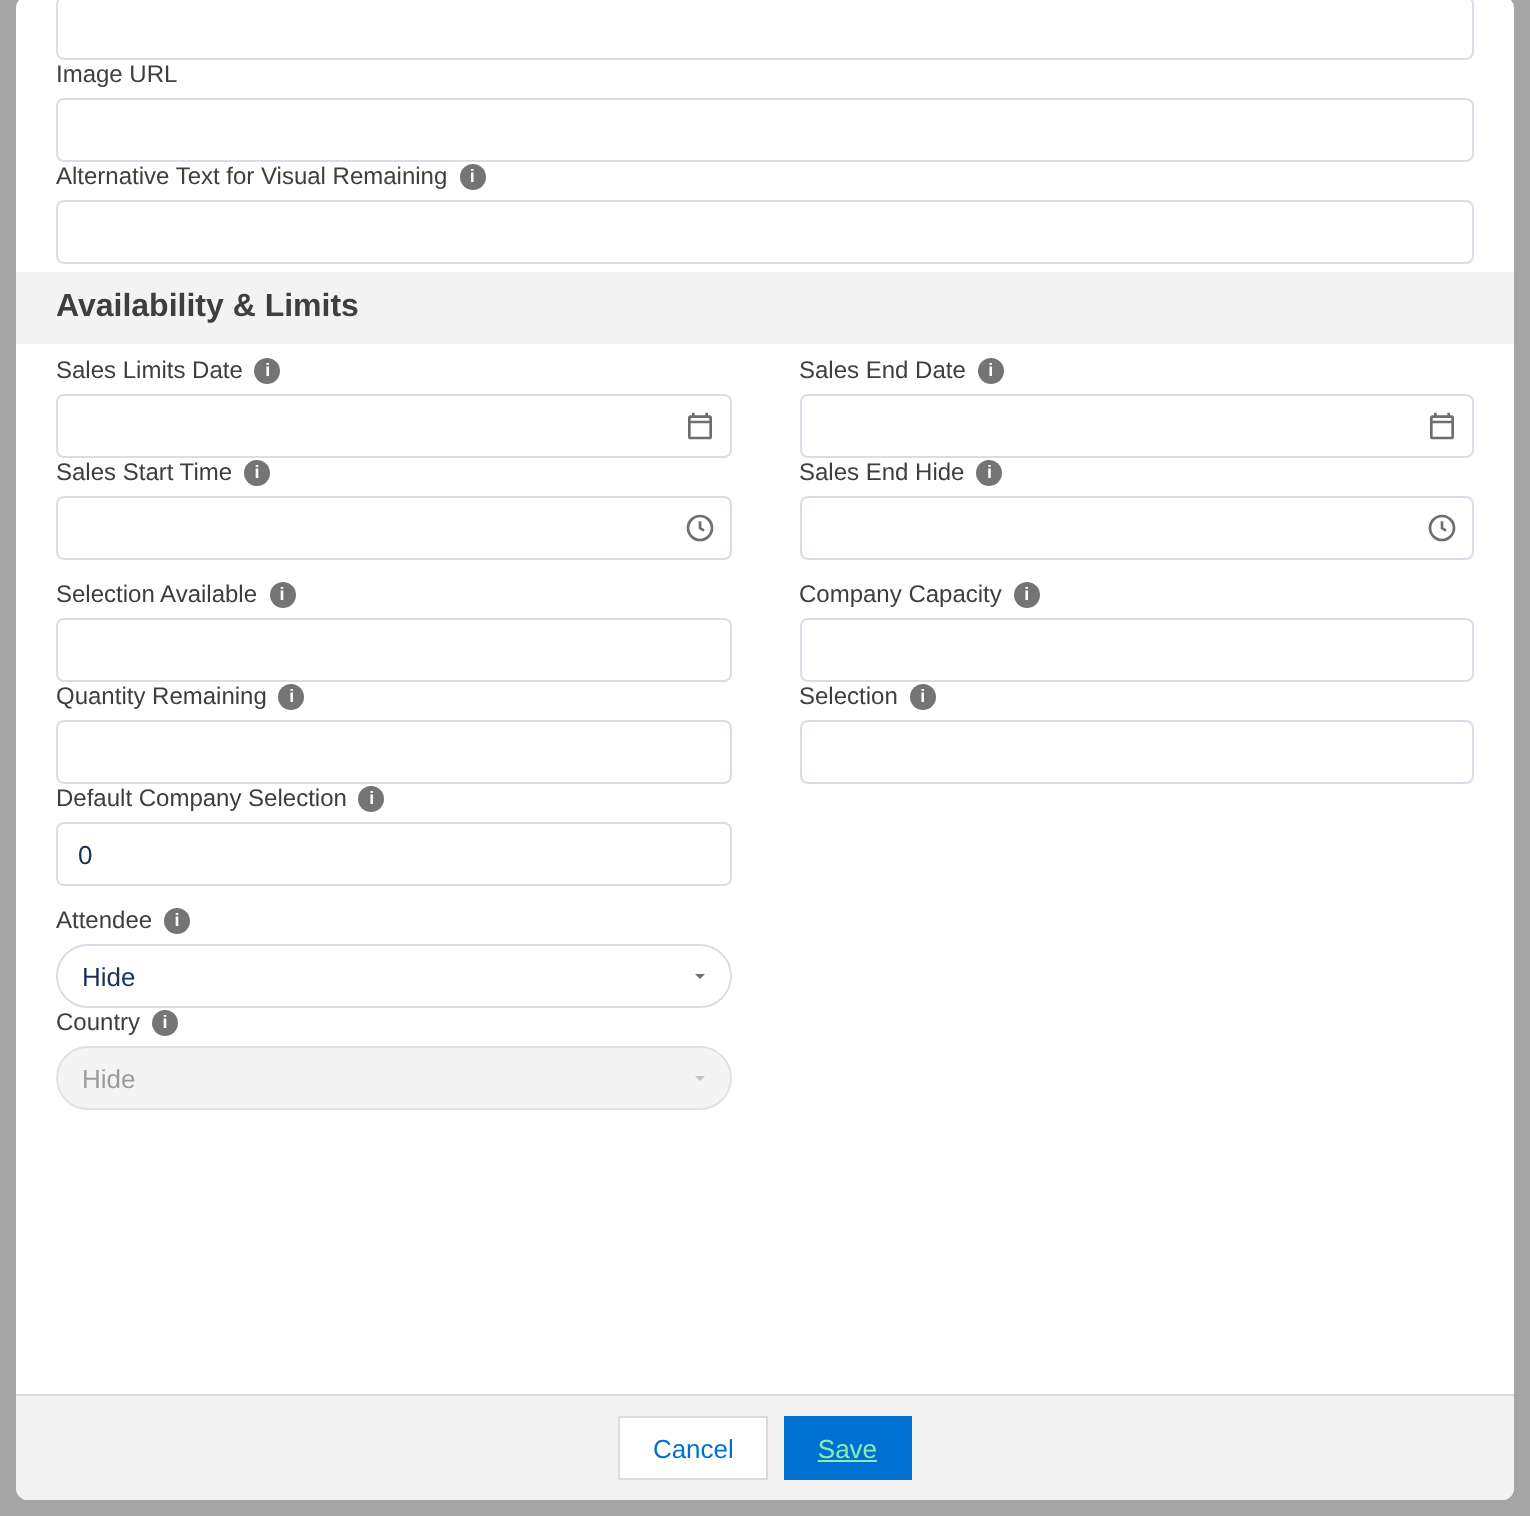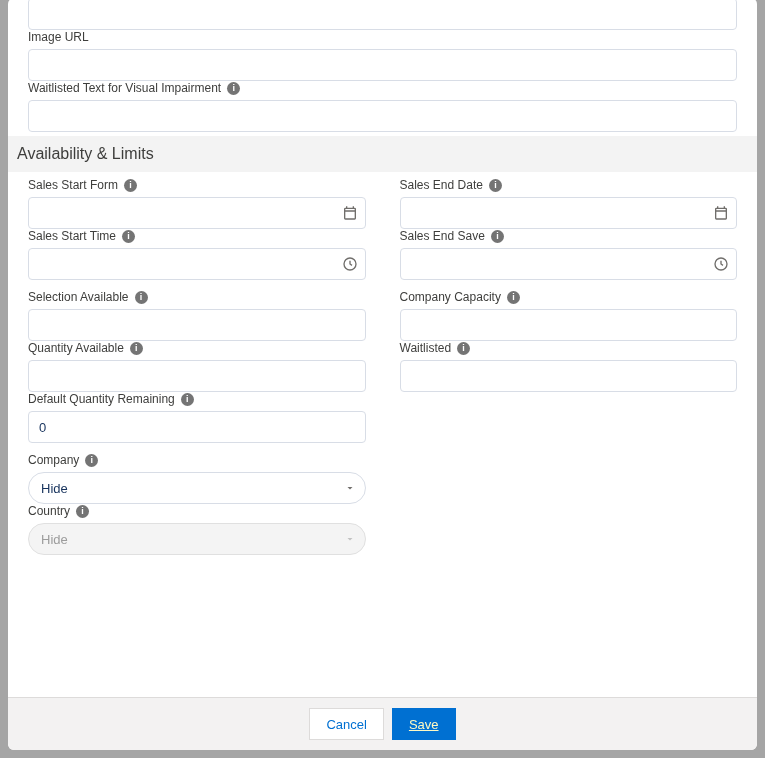--- a/index.html
+++ b/index.html
@@ -23,23 +23,23 @@
     flex-direction: column;
     overflow: hidden;
   }
   .modal-body {
     flex: 1 1 auto;
     overflow-y: auto;
     padding: 0 0 60px 0;
   }
   .section-header {
     background: #f3f3f3;
-    padding: 9px 9px;
+    padding: 9px 20px;
     font-size: 16px;
-    font-weight: 400;
+    font-weight: 700;
     color: #3e3e3c;
   }
   .form-area { padding: 6px 20px 4px 20px; }
   .padded { padding-left: 20px; padding-right: 20px; }
   .row {
     display: flex;
     gap: 34px;
   }
   .col { flex: 1 1 0; min-width: 0; }
   .field {
@@ -135,21 +135,21 @@
     border-radius: 0;
     font-size: 13px;
     padding: 4px 16px;
     cursor: pointer;
     border: 1px solid #dddbda;
     background: #fff;
     color: #0070d2;
   }
   .btn-primary {
     background: #0070d2;
-    color: #fef9c3;
+    color: #86efac;
     border-color: #0070d2;
     font-weight: 400;
     text-decoration: underline;
   }
 
   svg { display: block; }
 
   
   .modal-body::-webkit-scrollbar { width: 0; }
 </style>
@@ -170,36 +170,36 @@
         <div class="field-label">
           <span>Image URL</span>
         </div>
         <div class="input-wrap">
           <input class="text-input" type="text" value="" style="">
         </div>
       </div>
 
       <div class="field">
         <div class="field-label">
-          <span>Waitlisted Text for Visual Impairment</span>
+          <span>Alternative Text for Visual Remaining</span>
           <span class="help-icon">i</span>
         </div>
         <div class="input-wrap">
           <input class="text-input" type="text" value="" style="">
         </div>
       </div>
     </div>
 
     <div class="section-header">Availability &amp; Limits</div>
     <div class="form-area padded">
       <div class="row">
         <div class="col">
           <div class="field">
             <div class="field-label">
-              <span>Sales Start Form</span>
+              <span>Sales Limits Date</span>
               <span class="help-icon">i</span>
             </div>
             <div class="input-wrap">
               <input class="text-input" type="text" value="" style="">
               <span class="right-icon">
                 <svg width="16" height="16" viewBox="0 0 24 24" fill="currentColor">
                     <path d="M19 4h-1V2h-2v2H8V2H6v2H5a2 2 0 0 0-2 2v14a2 2 0 0 0 2 2h14a2 2 0 0 0 2-2V6a2 2 0 0 0-2-2zm0 16H5V10h14v10zM5 8V6h14v2H5z"></path>
                   </svg>
               </span>
             </div>
@@ -237,21 +237,21 @@
                     <circle cx="12" cy="12" r="9"></circle>
                     <path d="M12 7v5l3 2"></path>
                   </svg>
               </span>
             </div>
           </div>
         </div>
         <div class="col">
           <div class="field">
             <div class="field-label">
-              <span>Sales End Save</span>
+              <span>Sales End Hide</span>
               <span class="help-icon">i</span>
             </div>
             <div class="input-wrap">
               <input class="text-input" type="text" value="" style="">
               <span class="right-icon">
                 <svg width="16" height="16" viewBox="0 0 24 24" fill="none" stroke="currentColor" stroke-width="2">
                     <circle cx="12" cy="12" r="9"></circle>
                     <path d="M12 7v5l3 2"></path>
                   </svg>
               </span>
@@ -284,63 +284,63 @@
               <input class="text-input" type="text" value="" style="">
             </div>
           </div>
         </div>
       </div>
 
       <div class="row">
         <div class="col">
           <div class="field">
             <div class="field-label">
-              <span>Quantity Available</span>
-              <span class="help-icon">i</span>
-            </div>
-            <div class="input-wrap">
-              <input class="text-input" type="text" value="" style="">
-            </div>
-          </div>
-        </div>
-        <div class="col">
-          <div class="field">
-            <div class="field-label">
-              <span>Waitlisted</span>
-              <span class="help-icon">i</span>
-            </div>
-            <div class="input-wrap">
-              <input class="text-input" type="text" value="" style="">
-            </div>
-          </div>
-        </div>
-      </div>
-
-      <div class="row">
-        <div class="col">
-          <div class="field">
-            <div class="field-label">
-              <span>Default Quantity Remaining</span>
+              <span>Quantity Remaining</span>
+              <span class="help-icon">i</span>
+            </div>
+            <div class="input-wrap">
+              <input class="text-input" type="text" value="" style="">
+            </div>
+          </div>
+        </div>
+        <div class="col">
+          <div class="field">
+            <div class="field-label">
+              <span>Selection</span>
+              <span class="help-icon">i</span>
+            </div>
+            <div class="input-wrap">
+              <input class="text-input" type="text" value="" style="">
+            </div>
+          </div>
+        </div>
+      </div>
+
+      <div class="row">
+        <div class="col">
+          <div class="field">
+            <div class="field-label">
+              <span>Default Company Selection</span>
               <span class="help-icon">i</span>
             </div>
             <div class="input-wrap">
               <input class="text-input" type="text" value="0" style="">
             </div>
           </div>
         </div>
         <div class="col"></div>
       </div>
     </div>
 
     <div class="form-area padded">
       <div class="row">
         <div class="col">
           <div class="field">
             <div class="field-label">
-              <span>Company</span>
+              <span>Attendee</span>
               <span class="help-icon">i</span>
             </div>
             <div class="select-wrap">
               <div class="select-display">Hide</div>
               <span class="select-caret">
                 <svg width="12" height="12" viewBox="0 0 24 24" fill="currentColor">
                     <path d="M7 10l5 5 5-5z"></path>
                   </svg>
               </span>
             </div>

